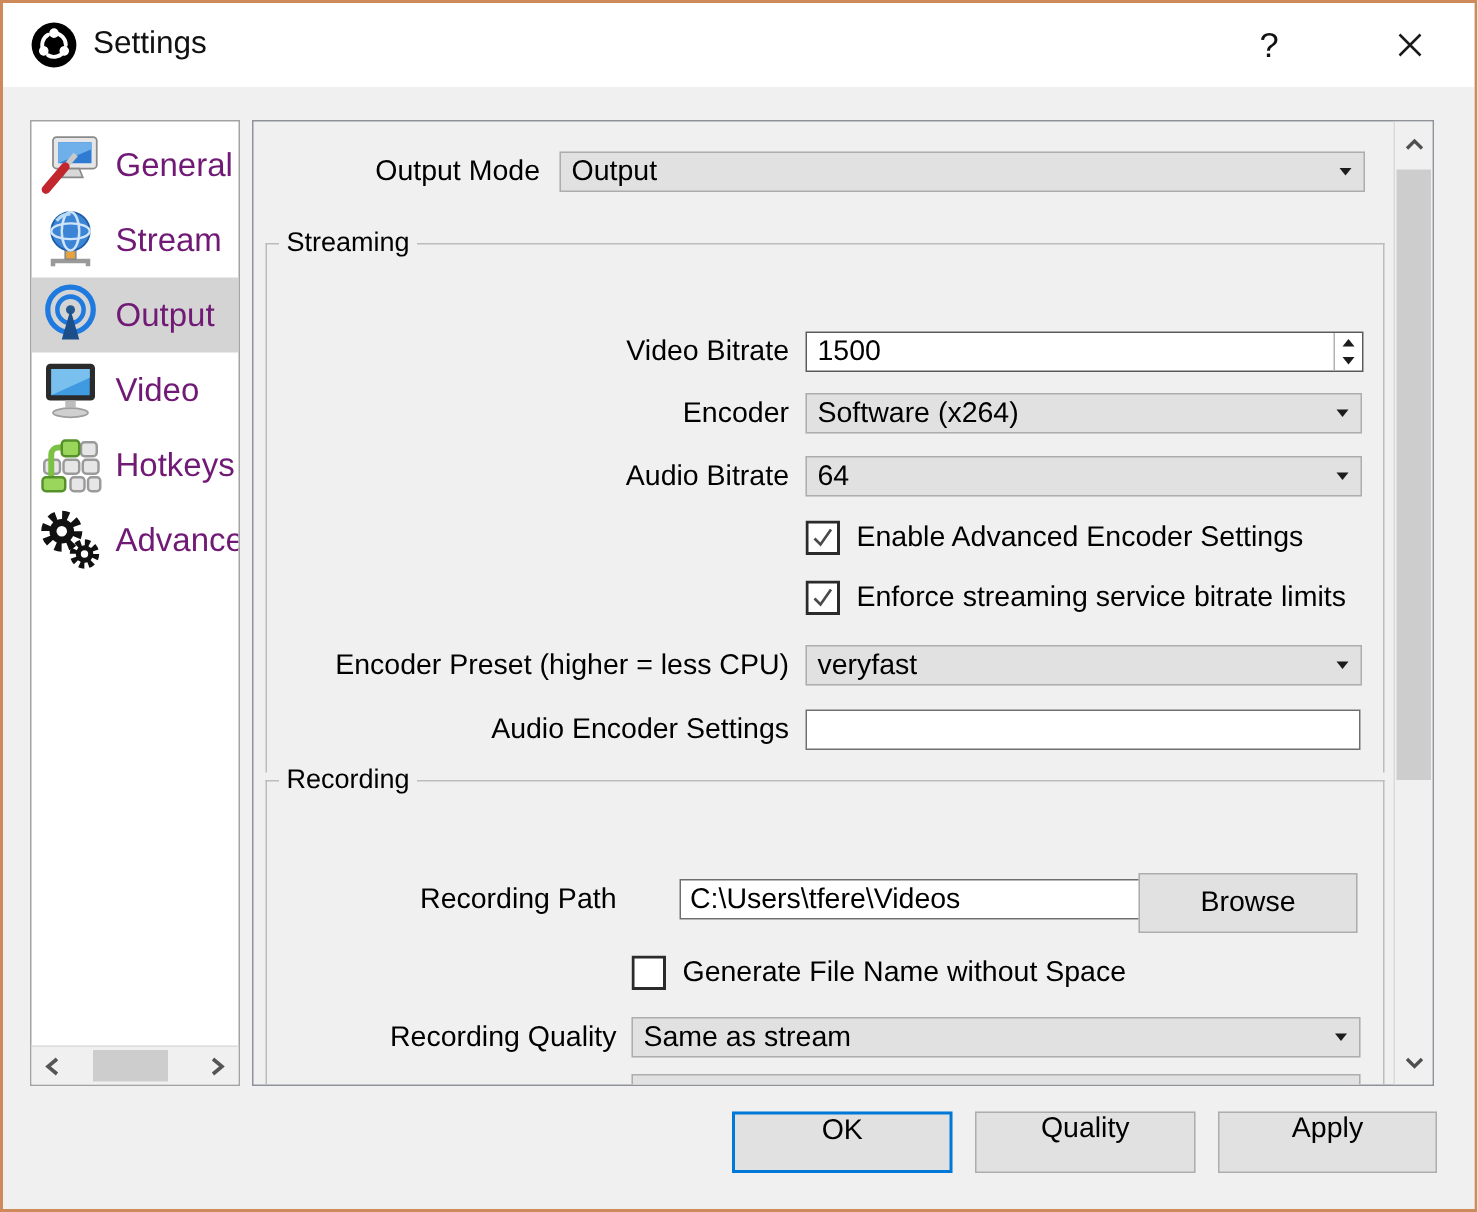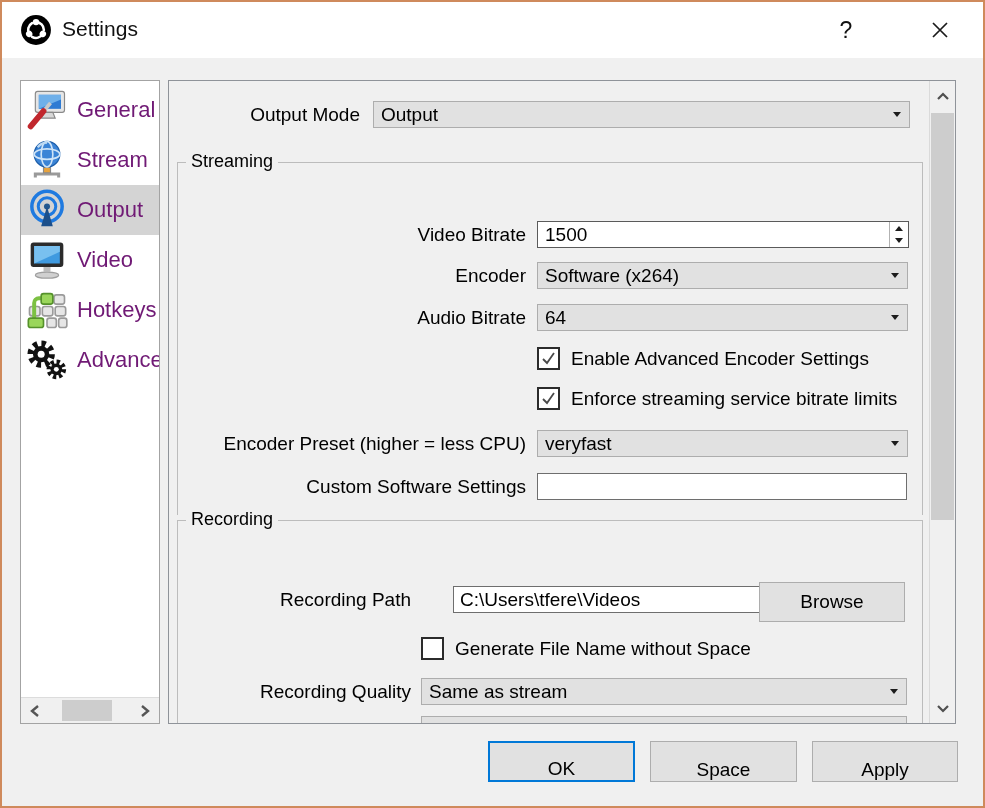--- a/index.html
+++ b/index.html
@@ -58,21 +58,21 @@
   .cb-label{font-size:19px;margin-left:11px;}
   .browse-btn{position:absolute;background:#e1e1e1;border:1px solid #adadad;font-size:19px;
               display:flex;align-items:center;justify-content:center;}
   
   .vscroll{position:absolute;right:0;top:0;width:25px;height:100%;background:#f0f0f0;
            border-left:1px solid #dadada;}
   .vbtn{position:absolute;left:0;width:100%;height:30px;display:flex;align-items:center;justify-content:center;}
   .vthumb{position:absolute;left:1px;top:32px;width:23px;height:407px;background:#cdcdcd;}
   
   .btn{position:absolute;top:739px;height:41px;background:#e1e1e1;border:1px solid #adadad;
-       font-size:19px;display:flex;align-items:flex-end;justify-content:center;box-sizing:border-box;}
+       font-size:19px;display:flex;align-items:flex-start;justify-content:center;box-sizing:border-box;}
   .btn.ok{left:486px;width:147px;border:2px solid #0078d7;}
   .btn.cancel{left:648px;width:147px;}
   .btn.apply{left:810px;width:146px;}
 </style>
 </head>
 <body>
 
 <div class="win">
 
   <div class="titlebar">
@@ -264,21 +264,21 @@
       </span>
       <span class="cb-label">Enforce streaming service bitrate limits</span>
     </div>
 
     <div class="row-label" style="left:7px;top:349px;width:350px;">Encoder Preset (higher = less CPU)</div>
     <div class="dropdown" style="left:368px;top:349px;width:338px;">
       <span>veryfast</span>
       <span class="caret"></span>
     </div>
 
-    <div class="row-label" style="left:107px;top:392px;width:250px;">Custom Software Settings</div>
+    <div class="row-label" style="left:107px;top:392px;width:250px;">Audio Encoder Settings</div>
     <input class="txt-input" style="left: 368px; top: 392px; width: 356px;" value="">
 
     <div class="groupbox" style="left:8px;top:439px;width:744px;height:300px;border-bottom:none;">
       <span class="group-title">Recording</span>
     </div>
 
     <div class="row-label" style="left:40px;top:505px;width:202px;">Recording Path</div>
     <input class="txt-input" style="left: 252px; top: 505px; width: 313px; margin-left: 32px;" value="C:\Users\tfere\Videos">
     <div class="browse-btn" style="left:590px;top:501px;width:144px;height:38px;">
       <span>Browse</span>
@@ -309,19 +309,19 @@
           <polyline points="2,2 7,7 12,2" fill="none" stroke="#4f4f4f" stroke-width="2.2"></polyline>
         </svg>
       </div>
     </div>
   </div>
 
   <div class="btn ok">
     <span>OK</span>
   </div>
   <div class="btn cancel">
-    <span>Space</span>
+    <span>Quality</span>
   </div>
   <div class="btn apply">
     <span>Apply</span>
   </div>
 
 </div>
 
 </body></html>

